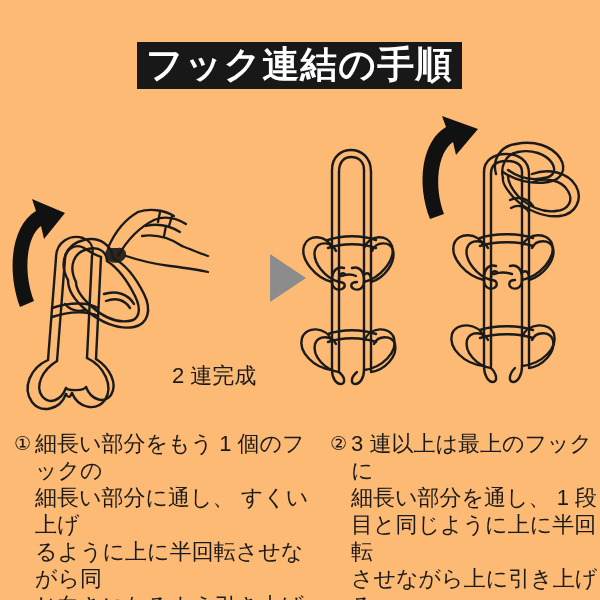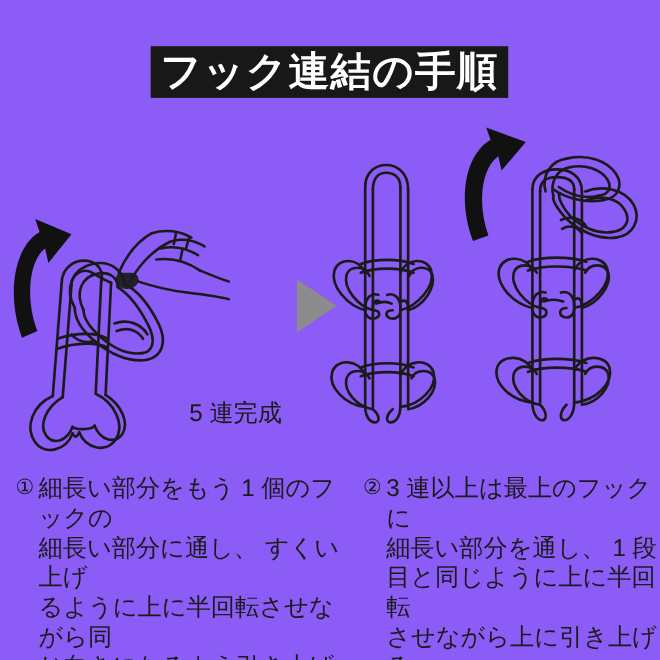--- a/index.html
+++ b/index.html
@@ -14,21 +14,21 @@
     position: relative;
     overflow: hidden;
     font-family: "Liberation Sans", "DejaVu Sans", sans-serif;
     color: #1a1a1a;
     -webkit-font-smoothing: antialiased;
   }
 
   .page {
     position: absolute;
     inset: 0;
-    background: #8b5cf6;
+    background: #fdba74;
   }
 
   
   .title-banner {
     position: absolute;
     left: 137px;
     top: 42px;
     width: 325px;
     height: 47px;
     background: #181818;
@@ -324,21 +324,21 @@
           <path d="M48 236 C28 234, 12 218, 16 204 C20 192, 42 192, 48 207"></path>
           <path d="M55 238 C41 236, 28 222, 31 210 C34 201, 48 201, 52 210"></path>
           <path d="M86 236 C106 234, 122 218, 118 204 C114 192, 92 192, 86 207"></path>
           <path d="M93 238 C107 236, 120 222, 117 210 C114 201, 100 201, 96 210"></path>
           <path d="M48 236 C48 245, 52 252, 57 252 C61 252, 62 245, 55 238"></path>
           <path d="M86 236 C86 245, 82 252, 77 252 C73 252, 72 245, 79 238"></path>
         </g>
       </svg>
     </div>
 
-    <div class="mid-caption">5 連完成</div>
+    <div class="mid-caption">2 連完成</div>
 
   </div>
 
   <div class="instructions">
 
     <div class="instr-col" id="instr-1">
       <span class="instr-marker">①</span>
       <span class="instr-body">細長い部分をもう 1 個のフックの
 細長い部分に通し、 すくい上げ
 るように上に半回転させながら同

